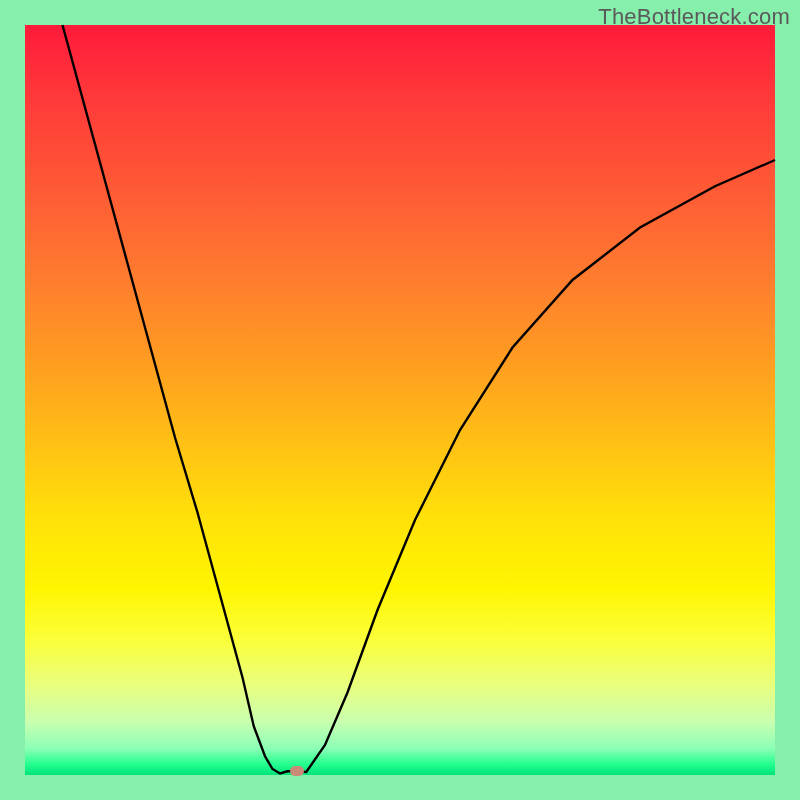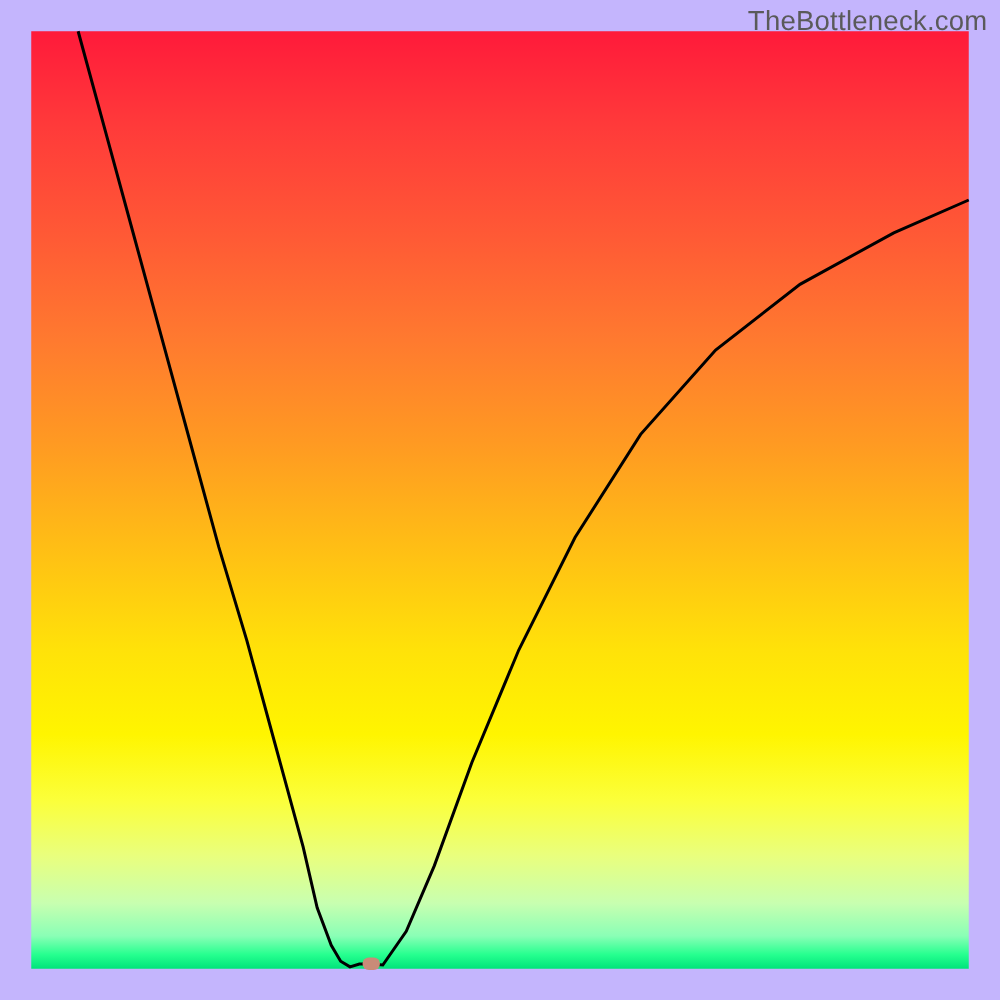--- a/index.html
+++ b/index.html
@@ -7,21 +7,21 @@
     padding: 0;
     width: 800px;
     height: 800px;
     background: #000;
     font-family: Arial, Helvetica, sans-serif;
     overflow: hidden;
   }
   .outer {
     width: 800px;
     height: 800px;
-    background: #c4b5fd;
+    background: #86efac;
     position: relative;
   }
   .watermark {
     position: absolute;
     top: 4px;
     right: 10px;
     color: #5a5a5a;
     font-size: 22px;
     font-weight: 500;
     letter-spacing: 0.2px;

